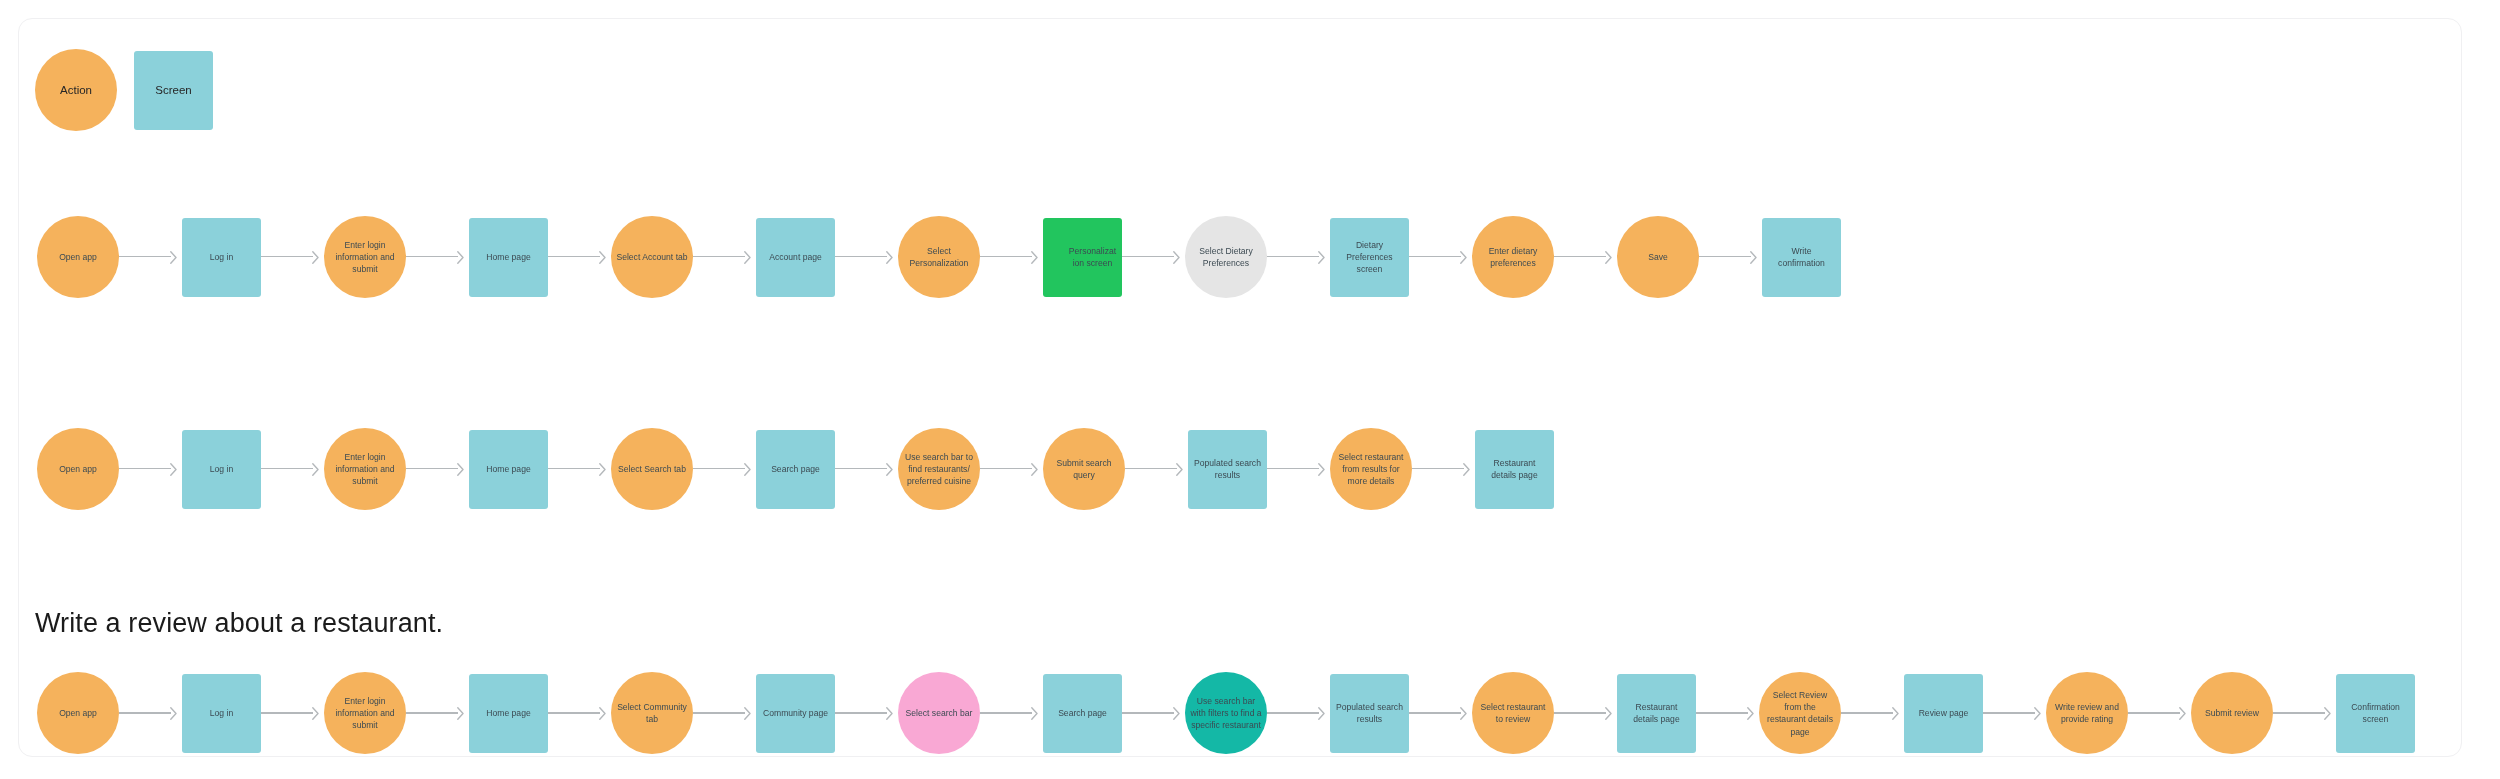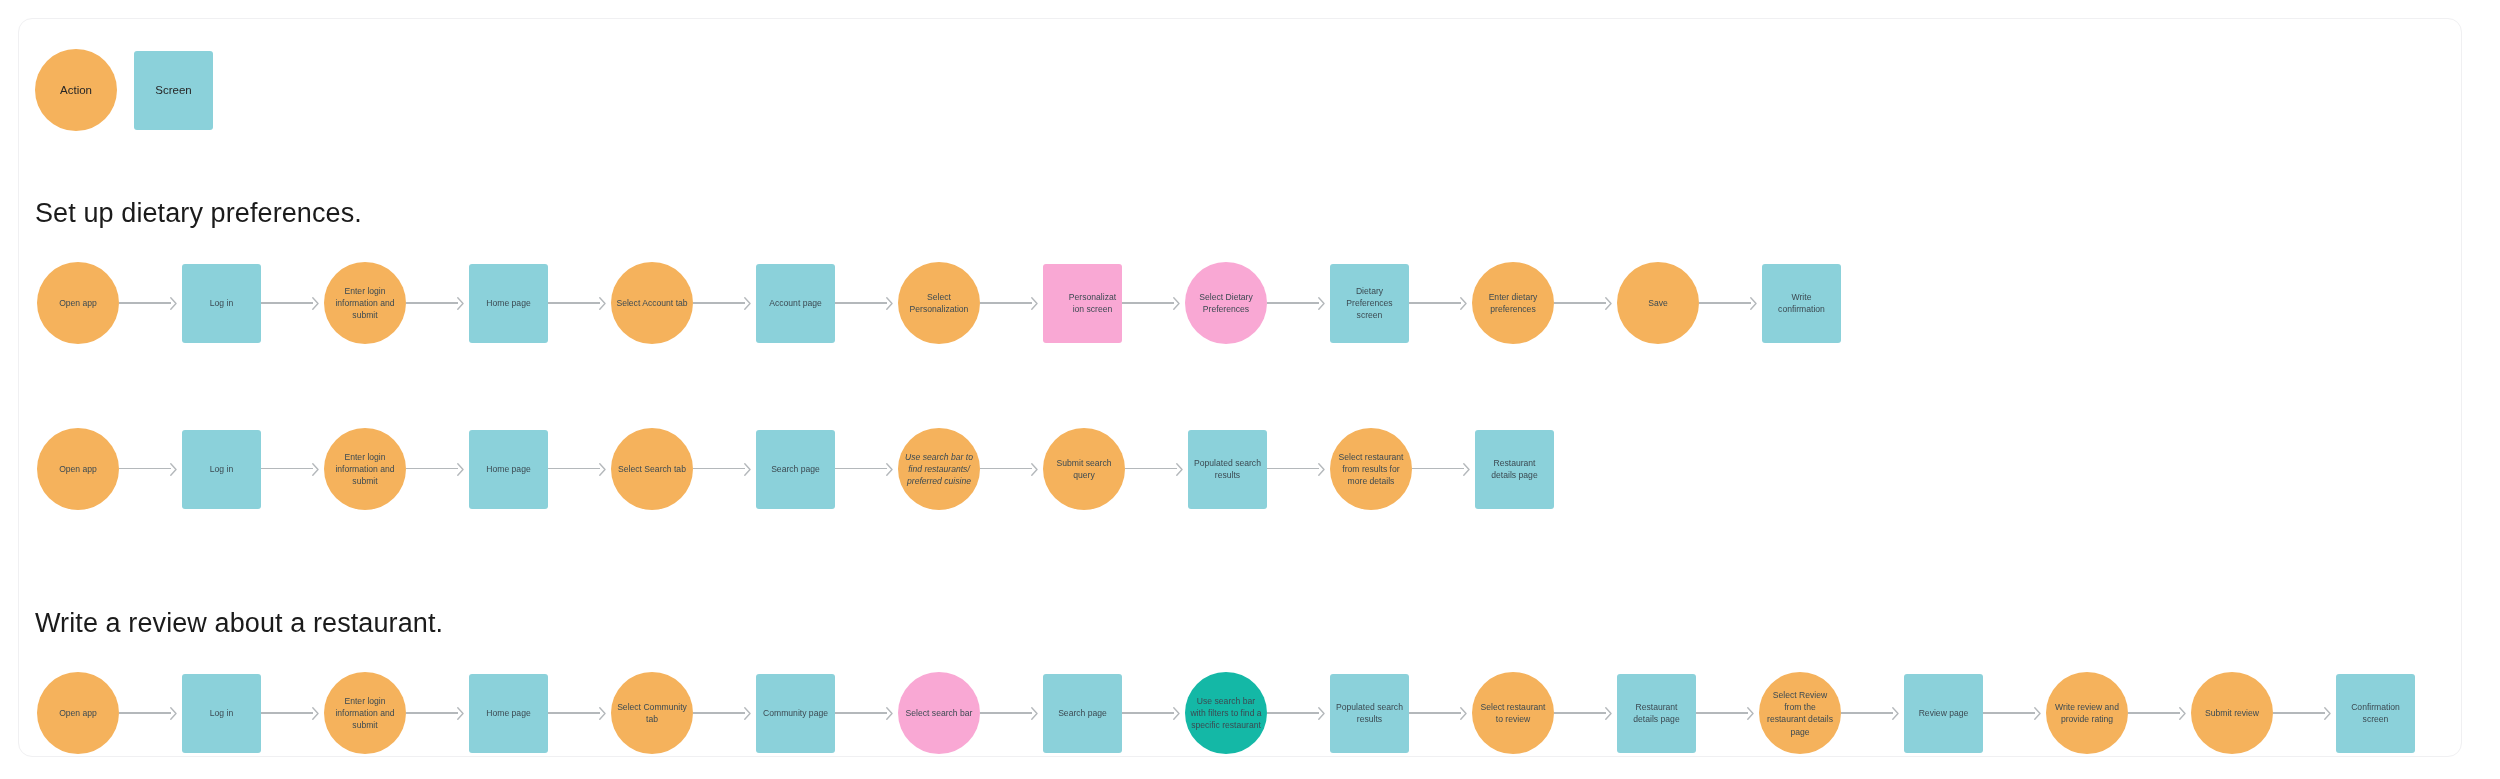--- a/index.html
+++ b/index.html
@@ -143,21 +143,20 @@
     <div class="legend">
       <div class="node-circle">
         <span class="node-label">Action</span>
       </div>
       <div class="node-square">
         <span class="node-label">Screen</span>
       </div>
     </div>
 
     <div class="section" id="section-0">
-      <h2 class="section-title">Set up dietary preferences.</h2>
       <div class="flow-row">
           <div class="node-circle" style="background: rgb(245, 178, 92);">
             <span class="node-label">Open app</span>
           </div>
           <div class="connector">
             <div class="line"></div>
             <div class="head">
               <svg width="7" height="13" viewBox="0 0 7 13">
                 <path d="M0.8 0.8 L6 6.5 L0.8 12.2" fill="none" stroke="#b4b8bb" stroke-width="1.4" stroke-linecap="round" stroke-linejoin="round"></path>
               </svg>
@@ -222,32 +221,32 @@
             <span class="node-label">Select Personalization</span>
           </div>
           <div class="connector">
             <div class="line"></div>
             <div class="head">
               <svg width="7" height="13" viewBox="0 0 7 13">
                 <path d="M0.8 0.8 L6 6.5 L0.8 12.2" fill="none" stroke="#b4b8bb" stroke-width="1.4" stroke-linecap="round" stroke-linejoin="round"></path>
               </svg>
             </div>
           </div>
-          <div class="node-square" style="background: #f9a8d4; padding-left: 25px;">
+          <div class="node-square" style="background: #22c55e; padding-left: 25px;">
             <span class="node-label">Personalization screen</span>
           </div>
           <div class="connector">
             <div class="line"></div>
             <div class="head">
               <svg width="7" height="13" viewBox="0 0 7 13">
                 <path d="M0.8 0.8 L6 6.5 L0.8 12.2" fill="none" stroke="#b4b8bb" stroke-width="1.4" stroke-linecap="round" stroke-linejoin="round"></path>
               </svg>
             </div>
           </div>
-          <div class="node-circle" style="background: #f9a8d4;">
+          <div class="node-circle" style="background: #e5e5e5;">
             <span class="node-label">Select Dietary Preferences</span>
           </div>
           <div class="connector">
             <div class="line"></div>
             <div class="head">
               <svg width="7" height="13" viewBox="0 0 7 13">
                 <path d="M0.8 0.8 L6 6.5 L0.8 12.2" fill="none" stroke="#b4b8bb" stroke-width="1.4" stroke-linecap="round" stroke-linejoin="round"></path>
               </svg>
             </div>
           </div>
@@ -351,21 +350,21 @@
             <span class="node-label">Search page</span>
           </div>
           <div class="connector">
             <div class="line"></div>
             <div class="head">
               <svg width="7" height="13" viewBox="0 0 7 13">
                 <path d="M0.8 0.8 L6 6.5 L0.8 12.2" fill="none" stroke="#b4b8bb" stroke-width="1.4" stroke-linecap="round" stroke-linejoin="round"></path>
               </svg>
             </div>
           </div>
-          <div class="node-circle" style="background: rgb(245, 178, 92); font-style: italic;">
+          <div class="node-circle" style="background: rgb(245, 178, 92);">
             <span class="node-label">Use search bar to find restaurants/ preferred cuisine</span>
           </div>
           <div class="connector">
             <div class="line"></div>
             <div class="head">
               <svg width="7" height="13" viewBox="0 0 7 13">
                 <path d="M0.8 0.8 L6 6.5 L0.8 12.2" fill="none" stroke="#b4b8bb" stroke-width="1.4" stroke-linecap="round" stroke-linejoin="round"></path>
               </svg>
             </div>
           </div>

